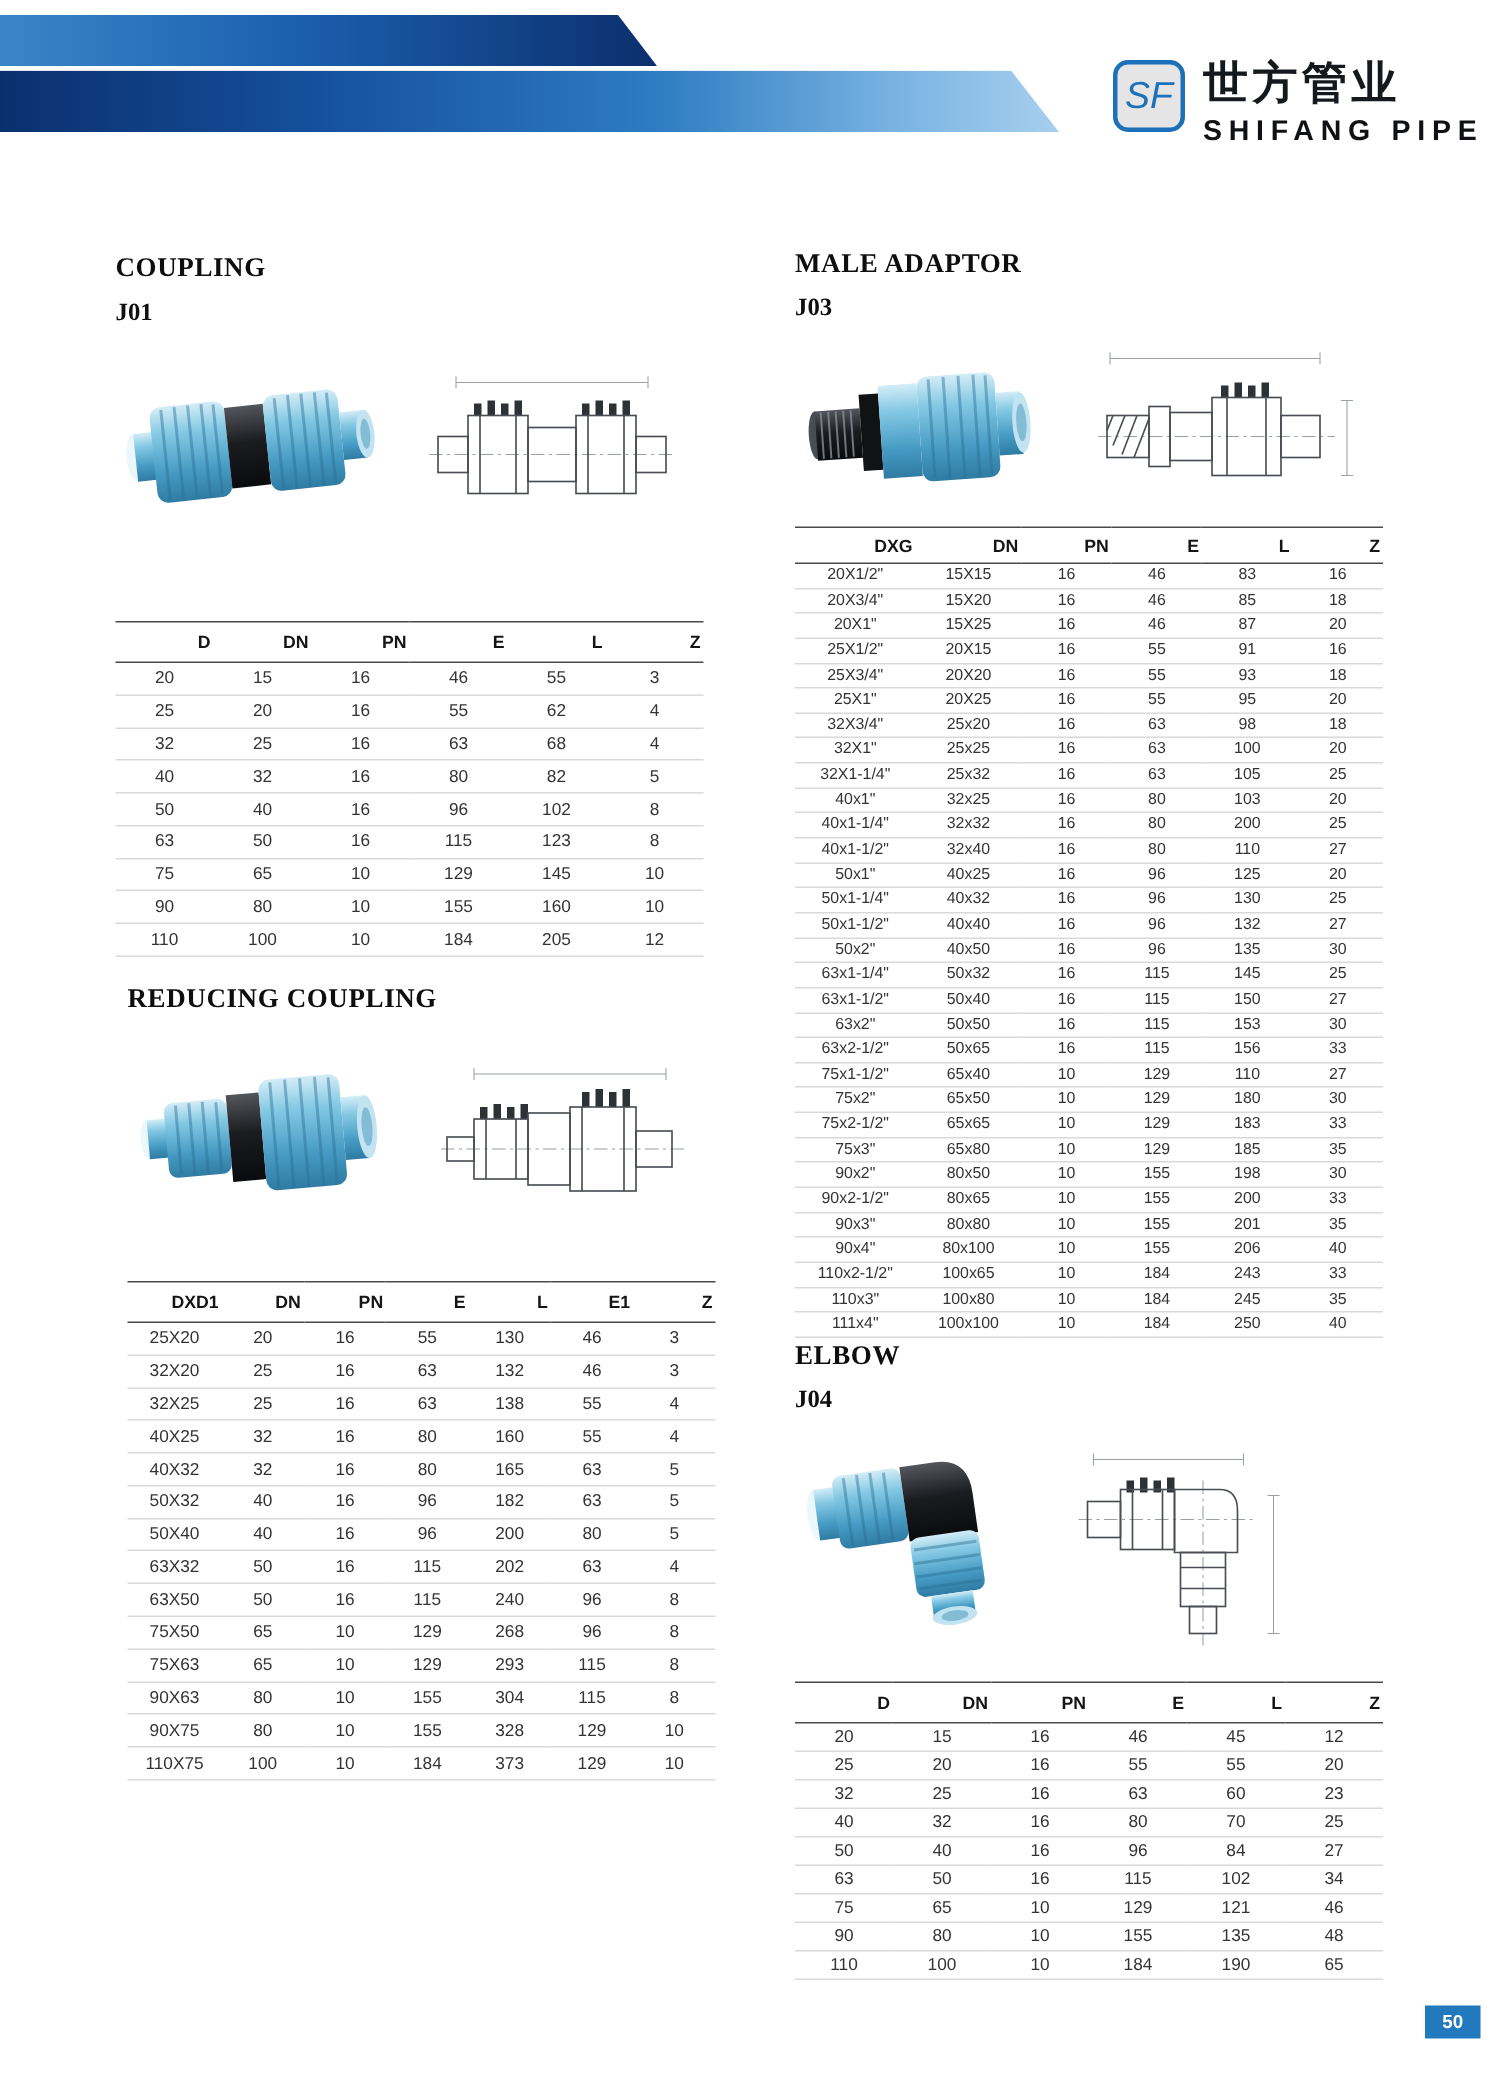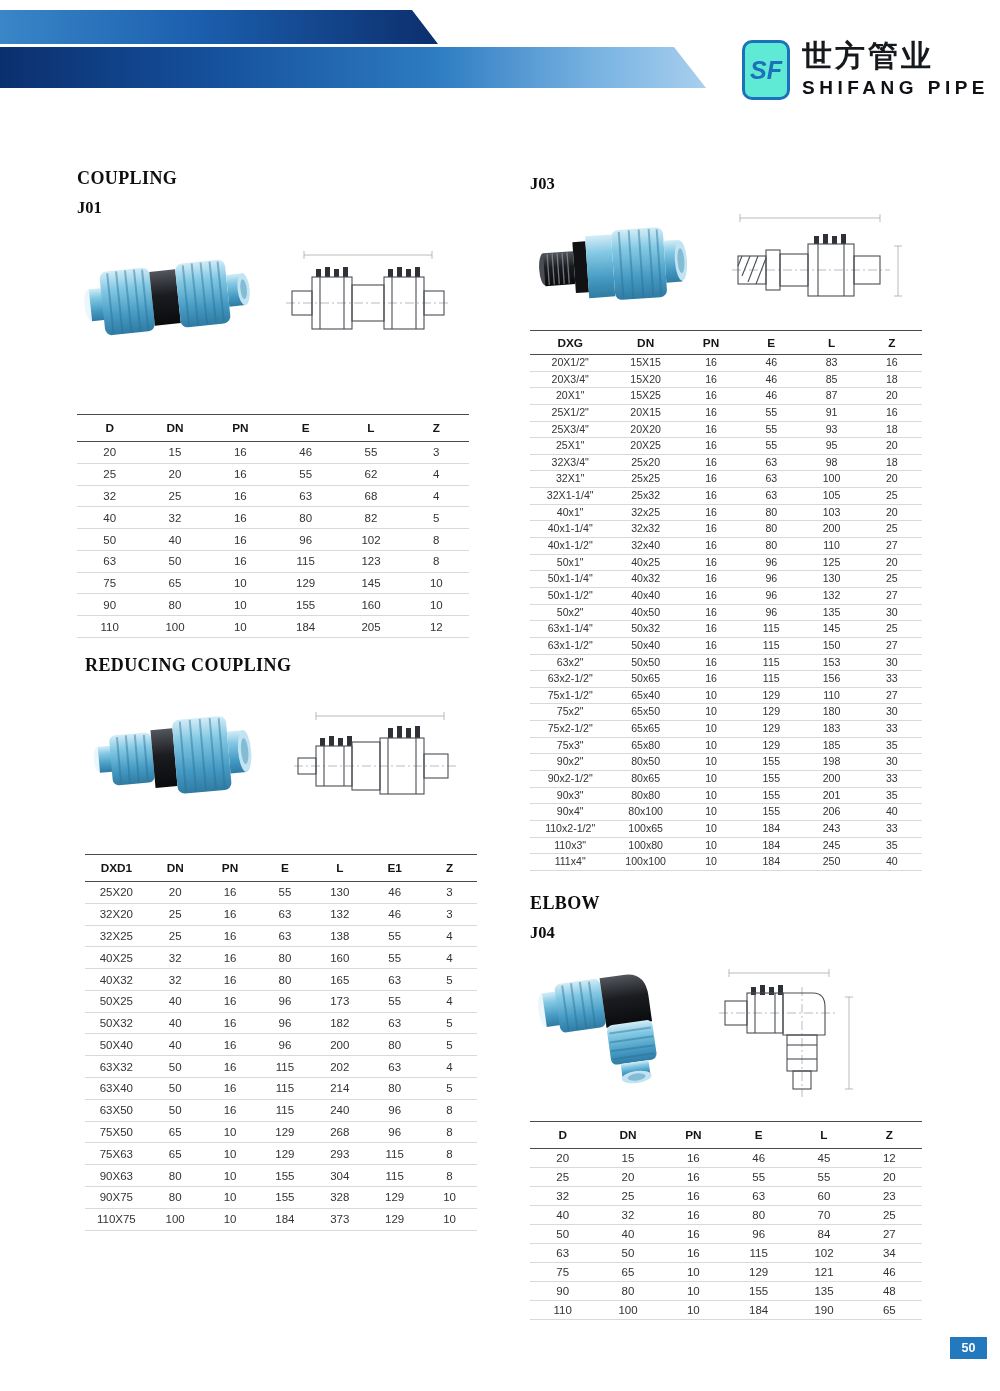--- a/index.html
+++ b/index.html
@@ -9,40 +9,40 @@
   
   .stripe-a{position:absolute;top:10px;left:0;width:438px;height:34px;
     background:linear-gradient(90deg,#3a86c8 0%,#1b5fae 45%,#0c2f6d 100%);
     clip-path:polygon(0 0,412px 0,438px 100%,0 100%)}
   .stripe-b{position:absolute;top:47px;left:0;width:706px;height:41px;
     background:linear-gradient(90deg,#0b2f6e 0%,#15509c 30%,#2e7cc2 62%,#7ab4e2 85%,#a8cfee 100%);
     clip-path:polygon(0 0,674px 0,706px 100%,0 100%)}
 
   
   .logo{position:absolute;top:40px;left:742px;display:flex;align-items:flex-start;gap:12px}
-  .logo-mark{width:48px;height:60px;border:3px solid #1d71b8;border-radius:10px;background:#5eead4;
-    color:#1d71b8;font-weight:bold;font-style:italic;font-size:25px;display:flex;align-items:center;justify-content:center}
+  .logo-mark{width:48px;height:48px;border:3px solid #1d71b8;border-radius:10px;background:#e5e5e5;
+    color:#1d71b8;font-weight:normal;font-style:italic;font-size:25px;display:flex;align-items:center;justify-content:center}
   .logo-cn{font-size:30px;font-weight:bold;color:#15181c;letter-spacing:3px;line-height:1.05}
   .logo-en{font-size:19px;font-weight:bold;color:#101114;letter-spacing:4.5px;margin-top:5px}
 
   
   .sec{position:absolute;width:392px}
   .sec h2{font-family:"Liberation Serif",serif;font-size:18px;font-weight:700;color:#0e0e0e;letter-spacing:.4px}
   .sec .code{font-family:"Liberation Serif",serif;font-size:16.5px;font-weight:700;color:#0e0e0e;margin-top:9px}
   .figs{display:flex;align-items:center;gap:22px;margin-top:20px}
   .fig-photo,.fig-draw{flex:0 0 auto}
 
   #sec-j01{left:77px;top:168px}
   #sec-j02{left:85px;top:655px}
   #sec-j03{left:530px;top:165px}
   #sec-j04{left:530px;top:893px}
 
   
   table.spec{width:100%;border-collapse:collapse;table-layout:fixed;color:#333;font-size:11.5px}
-  .spec th{font-size:11.8px;font-weight:700;color:#151515;padding:6px 2px;text-align:center;
+  .spec th{font-size:11.8px;font-weight:700;color:#151515;padding:6px 2px;text-align:right;
     border-top:1.5px solid #4a4a4a;border-bottom:1.5px solid #4a4a4a}
   .spec td{padding:4.4px 2px;text-align:center;border-bottom:1px solid #d9d9d9}
   .spec.tight td{padding:2px;font-size:10.6px;line-height:1.1}
   .spec.tight th{padding:4.5px 2px}
   .spec.mid td{padding:3px 2px}
   .t-j01{margin-top:58px}
   .t-j02{margin-top:34px}
   .t-j02 th:first-child{width:16%}
   .t-j03{margin-top:8px}
   .t-j03 th:first-child{width:20.5%}
@@ -341,29 +341,20 @@
         <tr>
           <td>40X32</td>
           <td>32</td>
           <td>16</td>
           <td>80</td>
           <td>165</td>
           <td>63</td>
           <td>5</td>
         </tr>
         <tr>
-          <td>50X25</td>
-          <td>40</td>
-          <td>16</td>
-          <td>96</td>
-          <td>173</td>
-          <td>55</td>
-          <td>4</td>
-        </tr>
-        <tr>
           <td>50X32</td>
           <td>40</td>
           <td>16</td>
           <td>96</td>
           <td>182</td>
           <td>63</td>
           <td>5</td>
         </tr>
         <tr>
           <td>50X40</td>
@@ -375,29 +366,20 @@
           <td>5</td>
         </tr>
         <tr>
           <td>63X32</td>
           <td>50</td>
           <td>16</td>
           <td>115</td>
           <td>202</td>
           <td>63</td>
           <td>4</td>
-        </tr>
-        <tr>
-          <td>63X40</td>
-          <td>50</td>
-          <td>16</td>
-          <td>115</td>
-          <td>214</td>
-          <td>80</td>
-          <td>5</td>
         </tr>
         <tr>
           <td>63X50</td>
           <td>50</td>
           <td>16</td>
           <td>115</td>
           <td>240</td>
           <td>96</td>
           <td>8</td>
         </tr>
@@ -444,20 +426,21 @@
           <td>184</td>
           <td>373</td>
           <td>129</td>
           <td>10</td>
         </tr>
       </tbody>
     </table>
 </section>
 
 <section class="sec" id="sec-j03">
+  <h2>MALE ADAPTOR</h2>
   <div class="code">J03</div>
   <div class="figs" style="margin-top:12px">
     <svg class="fig-photo" width="178" height="116" viewBox="0 0 178 116">
       <g transform="rotate(-4 89 58)">
         <ellipse cx="14" cy="58" rx="5" ry="16" fill="#4a4e54"></ellipse>
         <rect x="14" y="42" width="30" height="33" fill="url(#gblack)"></rect>
         <g stroke="#8a8f96" stroke-width="1.3" opacity="0.8">
           <line x1="18" y1="43" x2="18" y2="74"></line>
             <line x1="23" y1="43" x2="23" y2="74"></line>
           <line x1="28" y1="43" x2="28" y2="74"></line>

